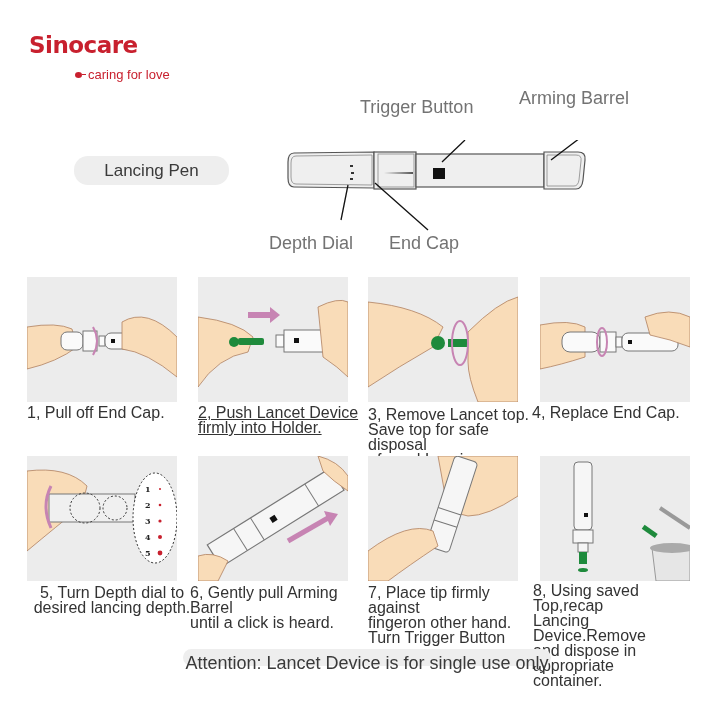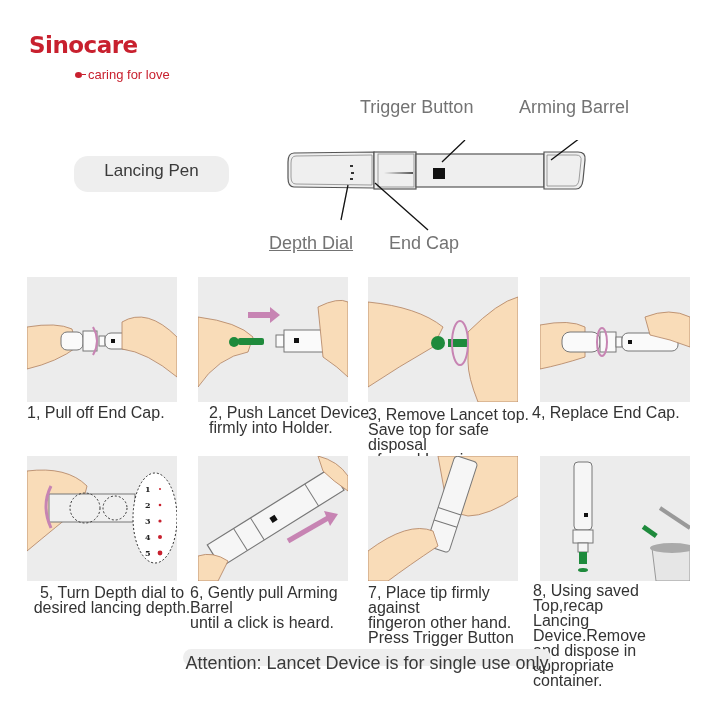--- a/index.html
+++ b/index.html
@@ -6,21 +6,21 @@
   html, body { width: 720px; height: 720px; background: #ffffff; overflow: hidden; }
   body { position: relative; font-family: "Liberation Sans", sans-serif; color: #333; }
 
   .logo { position: absolute; left: 29px; top: 27px; }
   .logo-name { font-family: "DejaVu Sans", sans-serif; font-weight: bold; font-size: 23px; color: #c8202e; letter-spacing: -0.5px; line-height: 36px; }
   .logo-tag { position: absolute; left: 46px; top: 40px; white-space: nowrap; font-size: 13px; color: #c8202e; display: flex; align-items: center; gap: 6px; }
   .logo-dot { width: 7px; height: 6px; border-radius: 50%; background: #c8202e; position: relative; }
   .logo-dot::after { content: ""; position: absolute; right: -4px; top: 2px; width: 4px; height: 1.5px; background: #c8202e; }
 
   .pill { position: absolute; background: #eeeeee; border-radius: 14px; color: #3a3a3a; text-align: center; }
-  .pill-pen { left: 74px; top: 156px; width: 155px; height: 36px; font-size: 17px; line-height: 29px; }
+  .pill-pen { left: 74px; top: 156px; width: 155px; height: 29px; font-size: 17px; line-height: 29px; }
   .pill-attn { left: 183px; top: 649px; width: 368px; height: 17px; font-size: 18px; line-height: 29px; }
 
   .label { position: absolute; font-size: 18px; color: #737373; white-space: nowrap; }
 
   .panel { position: absolute; width: 150px; height: 125px; background: #ececec; overflow: hidden; }
   .cap { position: absolute; font-size: 16px; color: #333; line-height: 15px; white-space: pre-line; width: 170px; }
 </style>
 </head>
 <body>
 
@@ -28,22 +28,22 @@
   <div class="logo-name">Sinocare</div>
   <div class="logo-tag">
     <span class="logo-dot"></span>
     <span>caring for love</span>
   </div>
 </div>
 
 <div class="pill pill-pen">Lancing Pen</div>
 
 <div class="label" style="left:360px; top:97px;">Trigger Button</div>
-<div class="label" style="left:519px; top:97px;text-align:center;">Arming Barrel</div>
-<div class="label" style="left:269px; top:233px;text-decoration:underline;">Depth Dial</div>
+<div class="label" style="left:519px; top:88px;text-align:center;">Arming Barrel</div>
+<div class="label" style="left:269px; top:233px;">Depth Dial</div>
 <div class="label" style="left:389px; top:233px;">End Cap</div>
 
 <svg style="position:absolute; left:280px; top:140px;" width="320" height="100" viewBox="0 0 320 100">
   <g fill="#efefef" stroke="#555" stroke-width="1.2">
 
     <path d="M14 13 Q8 13 8 22 L8 38 Q8 47 14 47 L94 48 L94 12 Z"></path>
     <path d="M16 16 Q11 16 11 23 L11 37 Q11 44 16 44 L92 45 L92 15 Z" fill="none" stroke="#888" stroke-width="0.8"></path>
 
     <rect x="94" y="12" width="42" height="37"></rect>
     <rect x="98" y="14" width="36" height="33" fill="none" stroke="#888" stroke-width="0.8"></rect>
@@ -91,21 +91,21 @@
     <path d="M0 40 Q40 45 55 60 L50 75 Q20 80 0 110 Z" fill="#f9dcb8" stroke="#b08060" stroke-width="0.8"></path>
     <circle cx="36" cy="65" r="5" fill="#1e8a3c"></circle>
     <rect x="40" y="61" width="26" height="7" rx="2" fill="#1e8a3c"></rect>
     <path d="M50 35 L72 35 L72 30 L82 38 L72 46 L72 41 L50 41 Z" fill="#c784b3"></path>
     <rect x="78" y="58" width="8" height="12" fill="#fafafa" stroke="#777"></rect>
     <rect x="86" y="53" width="64" height="22" fill="#fafafa" stroke="#777"></rect>
     <rect x="96" y="61" width="5" height="5" fill="#111"></rect>
     <path d="M120 30 Q140 20 150 25 L150 100 Q140 90 125 80 Z" fill="#f9dcb8" stroke="#b08060" stroke-width="0.8"></path>
   </svg>
 </div>
-<div class="cap" style="left:209px; top:405px;">2, Push Lancet Device
+<div class="cap" style="left:198px; top:405px;text-decoration:underline;">2, Push Lancet Device
 firmly into Holder.</div>
 
 <div class="panel" style="left:368px; top:277px;">
   <svg width="150" height="125" viewBox="0 0 150 125">
     <path d="M0 25 Q50 30 75 50 L65 70 Q30 90 0 110 Z" fill="#f9dcb8" stroke="#b08060" stroke-width="0.8"></path>
     <circle cx="70" cy="66" r="7" fill="#1e8a3c"></circle>
     <rect x="80" y="62" width="24" height="8" fill="#1e8a3c"></rect>
     <path d="M104 62 L118 58 L150 56 L150 80 L118 76 L104 70 Z" fill="#fafafa" stroke="#777"></path>
     <rect x="136" y="63" width="5" height="5" fill="#111"></rect>
     <path d="M100 55 Q130 25 150 20 L150 125 L110 125 Q100 100 100 85 Z" fill="#f9dcb8" stroke="#b08060" stroke-width="0.8"></path>
@@ -181,21 +181,21 @@
     <g transform="rotate(18 80 60)">
       <rect x="68" y="0" width="24" height="95" rx="4" fill="#f6f6f6" stroke="#777"></rect>
       <line x1="68" y1="55" x2="92" y2="55" stroke="#777"></line>
       <line x1="68" y1="68" x2="92" y2="68" stroke="#777"></line>
     </g>
     <path d="M0 95 Q40 65 65 75 L70 90 Q40 110 20 125 L0 125 Z" fill="#f9dcb8" stroke="#b08060" stroke-width="0.8"></path>
   </svg>
 </div>
 <div class="cap" style="left:368px; top:585px;">7, Place tip firmly against
 fingeron other hand.
-Press Trigger Button</div>
+Turn Trigger Button</div>
 
 <div class="panel" style="left:540px; top:456px;">
   <svg width="150" height="125" viewBox="0 0 150 125">
     <rect x="34" y="6" width="18" height="68" rx="4" fill="#f6f6f6" stroke="#777"></rect>
     <rect x="44" y="57" width="4" height="4" fill="#111"></rect>
     <rect x="33" y="74" width="20" height="13" fill="#f6f6f6" stroke="#777"></rect>
     <rect x="38" y="87" width="10" height="9" fill="#f6f6f6" stroke="#777"></rect>
     <rect x="39" y="96" width="8" height="12" fill="#1e8a3c"></rect>
     <ellipse cx="43" cy="114" rx="5" ry="2" fill="#1e8a3c"></ellipse>
     <rect x="102" y="73" width="16" height="5" fill="#1e8a3c" transform="rotate(35 110 75)"></rect>

